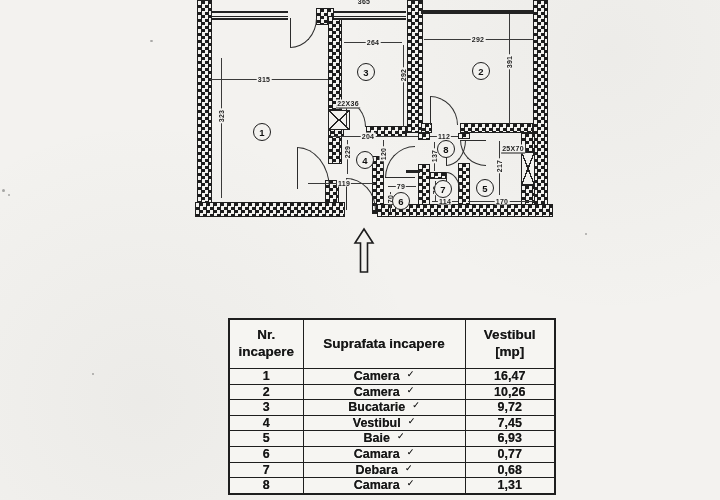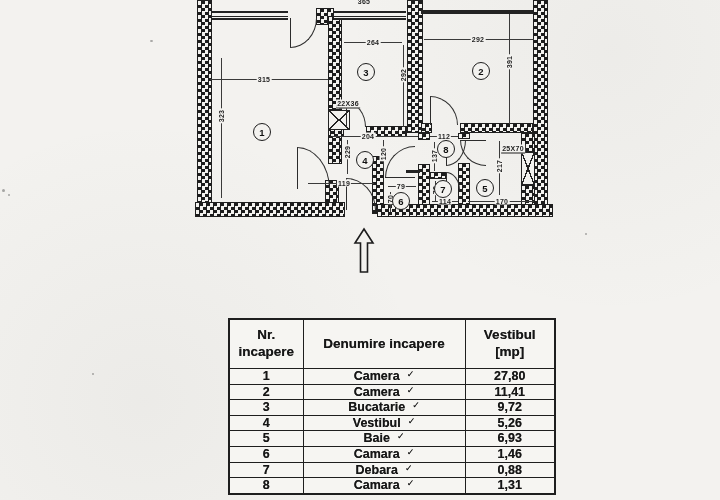--- a/index.html
+++ b/index.html
@@ -156,62 +156,62 @@
           <col class="c1">
           <col class="c2">
           <col class="c3">
         </colgroup>
       <thead>
         <tr>
           <th>
             <span>Nr.</span><br>
             <span>incapere</span>
           </th>
-          <th>Denumire incapere</th>
+          <th>Suprafata incapere</th>
           <th>
             <span>Vestibul</span><br>
             <span>[mp]</span>
           </th>
         </tr>
       </thead>
       <tbody>
           <tr>
             <td>1</td>
             <td>Camera<span class="check">✓</span></td>
-            <td>27,80</td>
+            <td>16,47</td>
           </tr>
           <tr>
             <td>2</td>
             <td>Camera<span class="check">✓</span></td>
-            <td>11,41</td>
+            <td>10,26</td>
           </tr>
           <tr>
             <td>3</td>
             <td>Bucatarie<span class="check">✓</span></td>
             <td>9,72</td>
           </tr>
           <tr>
             <td>4</td>
             <td>Vestibul<span class="check">✓</span></td>
-            <td>5,26</td>
+            <td>7,45</td>
           </tr>
           <tr>
             <td>5</td>
             <td>Baie<span class="check">✓</span></td>
             <td>6,93</td>
           </tr>
           <tr>
             <td>6</td>
             <td>Camara<span class="check">✓</span></td>
-            <td>1,46</td>
+            <td>0,77</td>
           </tr>
           <tr>
             <td>7</td>
             <td>Debara<span class="check">✓</span></td>
-            <td>0,88</td>
+            <td>0,68</td>
           </tr>
           <tr>
             <td>8</td>
             <td>Camara<span class="check">✓</span></td>
             <td>1,31</td>
           </tr>
         </tbody>
     </table>
   </div>
 

